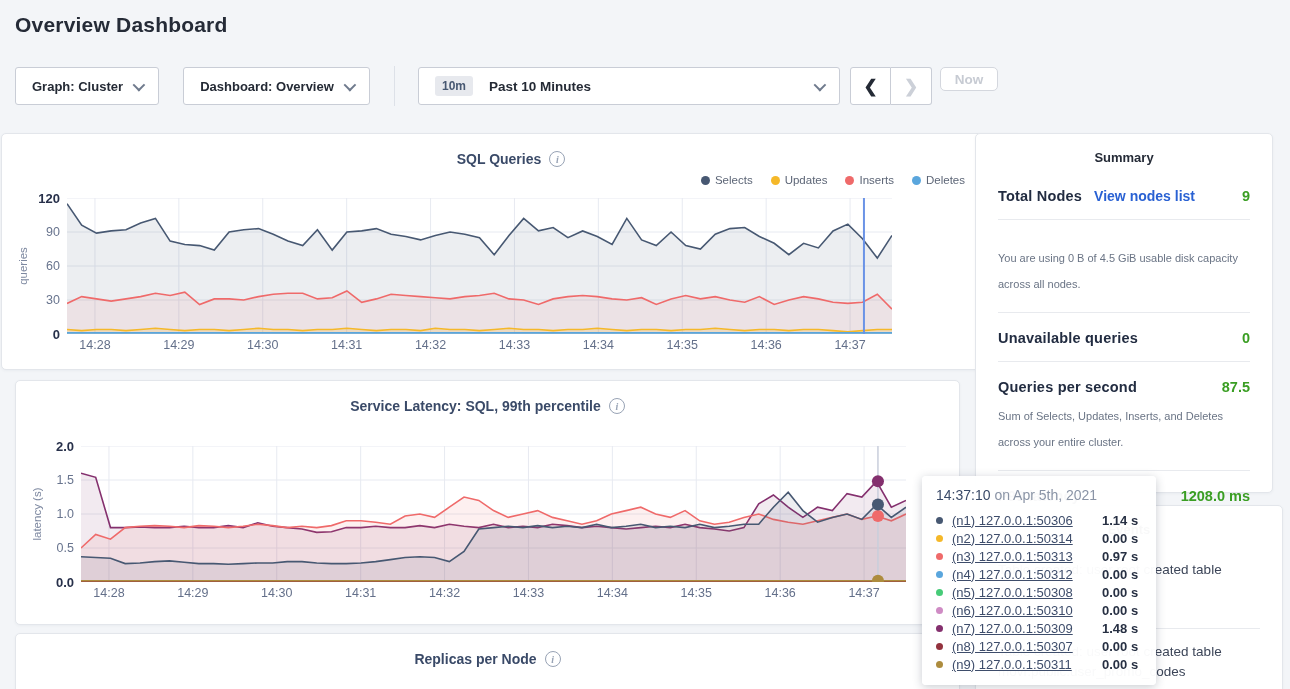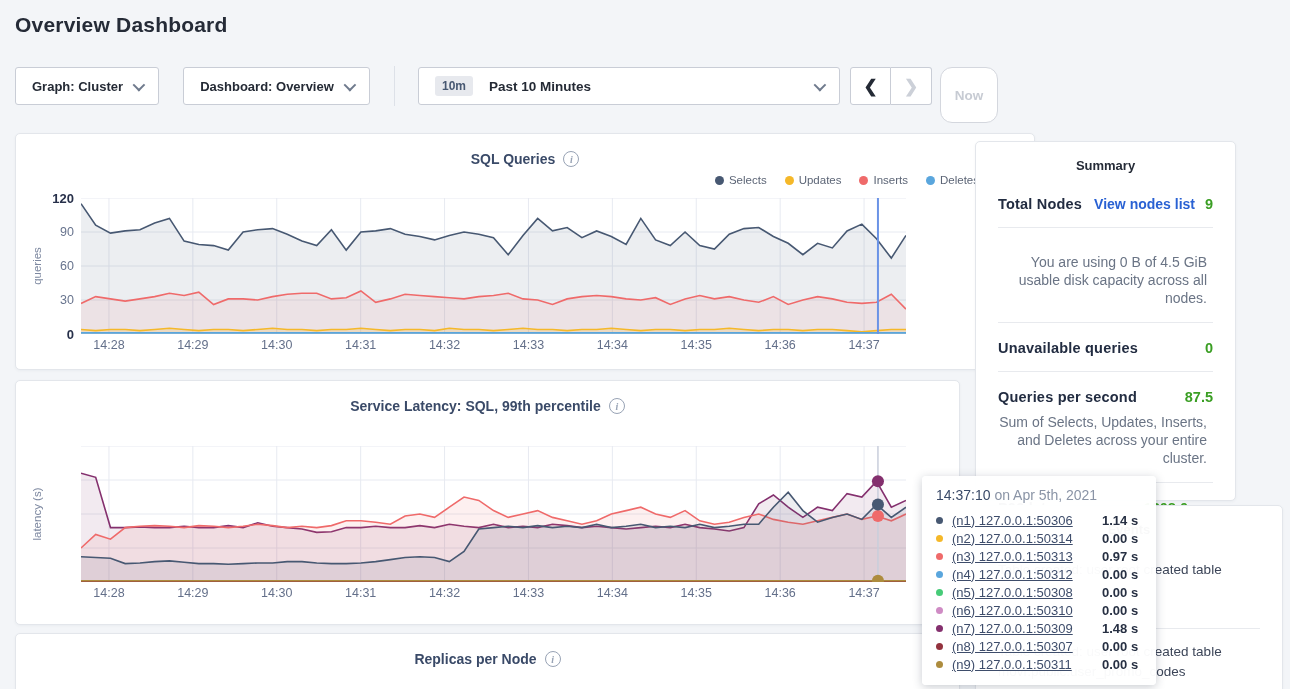--- a/index.html
+++ b/index.html
@@ -13,21 +13,21 @@
   .chev { width:9px; height:9px; border-right:2px solid #6f7a8d; border-bottom:2px solid #6f7a8d; transform:rotate(45deg) translateY(-2px); display:inline-block; }
   .vdiv { position:absolute; left:394px; top:66px; height:40px; width:1px; background:#dde1e8; }
   .timesel { position:absolute; left:418px; top:67px; width:422px; height:38px; background:#fff; border:1px solid #c9cdd6; border-radius:3px;
              display:flex; align-items:center; padding:0 16px; cursor:pointer; }
   .timebadge { background:#e7e9ee; color:#475872; font-size:12px; font-weight:700; padding:3px 7px; border-radius:3px; margin-right:16px; }
   .timelabel { font-size:13.5px; font-weight:700; color:#242a35; flex:1; }
   .navbtns { position:absolute; left:850px; top:67px; display:flex; }
   .navbtn { width:41px; height:38px; background:#fff; border:1px solid #c9cdd6; display:flex; align-items:center; justify-content:center; font-size:17px; font-weight:700; cursor:pointer; }
   .navbtn.prev { border-radius:3px 0 0 3px; color:#242a35; }
   .navbtn.next { border-radius:0 3px 3px 0; border-left:none; color:#ccd0d8; cursor:default; }
-  .nowbtn { position:absolute; left:940px; top:67px; width:58px; height:56px; background:#fff; border:1px solid #d4d7de; border-radius:12px;
+  .nowbtn { position:absolute; left:940px; top:67px; width:58px; height:24px; background:#fff; border:1px solid #d4d7de; border-radius:5px;
             display:flex; align-items:center; justify-content:center; font-size:13.5px; font-weight:700; color:#c7cbd3; cursor:default; }
   
   .chart-title { position:absolute; top:17px; left:0; right:0; text-align:center; font-size:14px; font-weight:700; color:#3a4a68; }
   .chart-title .inner { display:inline-flex; align-items:center; gap:8px; }
   .info-icon { width:16px; height:16px; border:1px solid #98a3b5; border-radius:50%; color:#98a3b5; font-size:10px; font-style:italic;
                font-family:"Liberation Serif", serif; display:inline-flex; align-items:center; justify-content:center; cursor:pointer; font-weight:700; }
   .legend { position:absolute; top:40px; right:55px; display:flex; gap:18px; }
   .legend-item { display:flex; align-items:center; gap:5px; font-size:11.5px; color:#5c6576; cursor:pointer; }
   .ldot { width:9px; height:9px; border-radius:50%; display:inline-block; }
   .yaxis { position:absolute; left:0; width:58px; }
@@ -40,21 +40,21 @@
   .xtick { position:absolute; transform:translateX(-50%); font-size:12.5px; color:#64708a; white-space:nowrap; }
   
   .panel-title { text-align:center; font-size:13px; font-weight:700; color:#252b37; padding-top:16px; }
   .sumrows { padding:6px 22px 0 22px; }
   .sumrow { border-bottom:1px solid #e8eaee; padding:17px 0 15px 0; }
   .sumrow:last-child { border-bottom:none; }
   .sumline { display:flex; align-items:baseline; }
   .sumlabel { font-size:14.5px; font-weight:700; color:#222c41; letter-spacing:.2px; }
   .sumlink { font-size:14px; font-weight:700; color:#2961d3; margin-left:12px; cursor:pointer; }
   .sumvalue { margin-left:auto; font-size:14.5px; font-weight:700; color:#3a9e23; }
-  .sumdesc { font-size:14px; color:#6a7485; line-height:18px; margin-top:8px; padding-right:6px;text-align:right; }
+  .sumdesc { font-size:11px; color:#6a7485; line-height:26px; margin-top:8px; padding-right:6px; }
   .events-items { padding:10px 22px 0 22px; }
   .event-item { font-size:13.5px; color:#3c4558; line-height:20px; padding:13px 0; border-bottom:1px solid #e8eaee; }
   .event-item.tall { padding-bottom:48px; }
   
   .tooltip { position:absolute; left:922px; top:476px; width:234px; background:rgba(255,255,255,.97); border-radius:4px;
              box-shadow:0 2px 10px rgba(40,50,70,.25); padding:11px 14px 12px 14px; z-index:60; }
   .tt-title { font-size:14px; color:#8a94a6; margin-bottom:8px; }
   .tt-title b { color:#3a4a68; font-weight:400; }
   .tt-row { display:flex; align-items:center; height:18px; font-size:13px; color:#3e4d6b; }
   .tt-dot { width:7px; height:7px; border-radius:50%; margin-right:9px; flex:none; }
@@ -80,21 +80,21 @@
   <span class="timebadge">10m</span>
   <span class="timelabel">Past 10 Minutes</span>
   <span class="chev"></span>
 </div>
 <div class="navbtns">
   <div class="navbtn prev">❮</div>
   <div class="navbtn next">❯</div>
 </div>
 <div class="nowbtn">Now</div>
 
-<div class="card" style="left:15px;top:133px;width:1020px;height:237px;">
+<div class="card" style="left:1px;top:133px;width:1020px;height:237px;">
   <div class="chart-title">
     <span class="inner">
         <span>SQL Queries</span>
         <span class="info-icon">i</span>
       </span>
   </div>
   <div class="legend">
       <span class="legend-item">
         <span class="ldot" style="background: rgb(71, 88, 114);"></span>
         <span>Selects</span>
@@ -166,20 +166,27 @@
 
 <div class="card" style="left:15px;top:380px;width:945px;height:245px;">
   <div class="chart-title">
     <span class="inner">
         <span>Service Latency: SQL, 99th percentile</span>
         <span class="info-icon">i</span>
       </span>
   </div>
   <div class="ylabel-wrap" style="top:65px;height:136px;">
       <span class="ylabel">latency (s)</span>
+    </div>
+  <div class="yaxis" style="top:65px;height:136px;">
+      <span class="ytick end" style="top: -7px;">2.0</span>
+      <span class="ytick" style="top: 27px;">1.5</span>
+      <span class="ytick" style="top: 61px;">1.0</span>
+      <span class="ytick" style="top: 95px;">0.5</span>
+      <span class="ytick end" style="top: 129px;">0.0</span>
     </div>
   <div class="plot" style="top:65px;height:136px;">
       <svg viewBox="0 0 820 136" preserveAspectRatio="none" style="width:100%;height:100%;overflow:hidden">
         <line x1="27.796610169491526" y1="0" x2="27.796610169491526" y2="136" stroke="#e7eaf1" stroke-width="1" vector-effect="non-scaling-stroke"></line>
         <line x1="111.1864406779661" y1="0" x2="111.1864406779661" y2="136" stroke="#e7eaf1" stroke-width="1" vector-effect="non-scaling-stroke"></line>
         <line x1="194.5762711864407" y1="0" x2="194.5762711864407" y2="136" stroke="#e7eaf1" stroke-width="1" vector-effect="non-scaling-stroke"></line>
         <line x1="277.96610169491527" y1="0" x2="277.96610169491527" y2="136" stroke="#e7eaf1" stroke-width="1" vector-effect="non-scaling-stroke"></line>
         <line x1="361.35593220338984" y1="0" x2="361.35593220338984" y2="136" stroke="#e7eaf1" stroke-width="1" vector-effect="non-scaling-stroke"></line>
         <line x1="444.7457627118644" y1="0" x2="444.7457627118644" y2="136" stroke="#e7eaf1" stroke-width="1" vector-effect="non-scaling-stroke"></line>
         <line x1="528.1355932203389" y1="0" x2="528.1355932203389" y2="136" stroke="#e7eaf1" stroke-width="1" vector-effect="non-scaling-stroke"></line>
@@ -226,21 +233,21 @@
 
 <div class="card" style="left:15px;top:633px;width:945px;height:120px;">
   <div class="chart-title">
     <span class="inner">
         <span>Replicas per Node</span>
         <span class="info-icon">i</span>
       </span>
   </div>
 </div>
 
-<div class="card" style="left:975px;top:141px;width:261px;height:360px;">
+<div class="card" style="left:975px;top:133px;width:298px;height:360px;">
   <div class="panel-title">Summary</div>
   <div class="sumrows">
       <div class="sumrow">
         <div class="sumline">
           <span class="sumlabel">Total Nodes</span>
           <span class="sumlink">View nodes list</span>
           <span class="sumvalue">9</span>
         </div>
       </div>
       <div class="sumrow">

